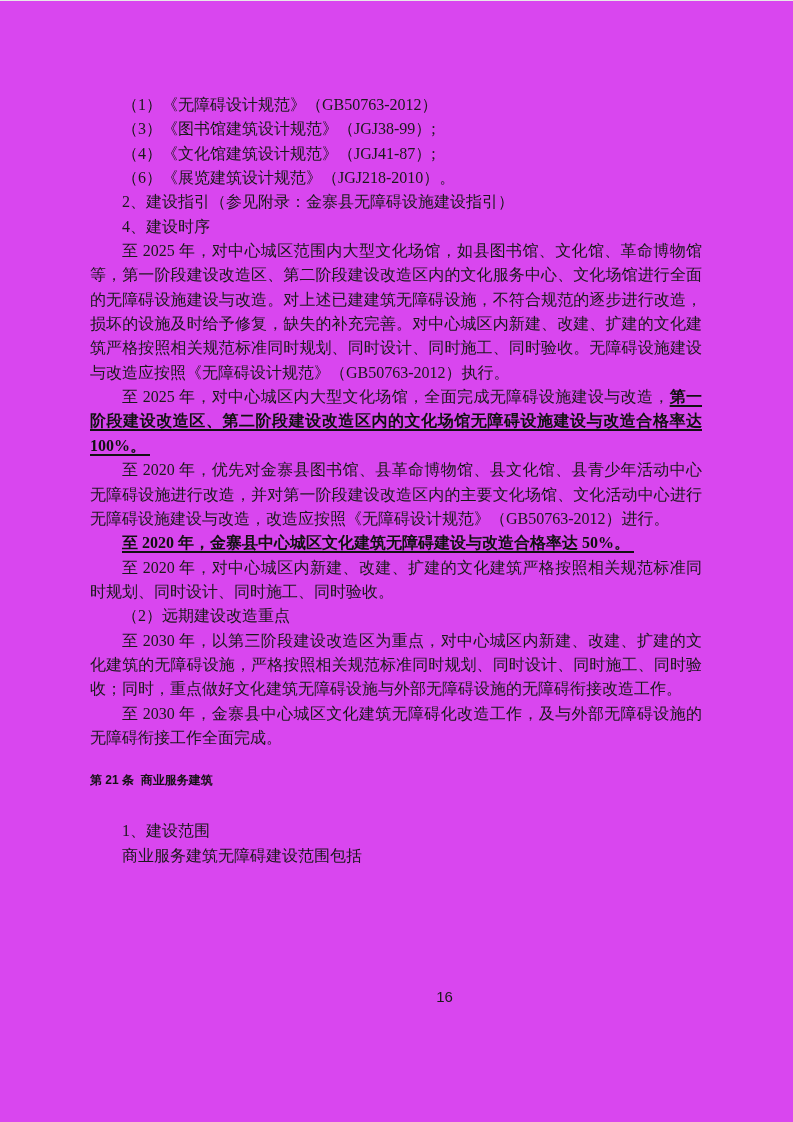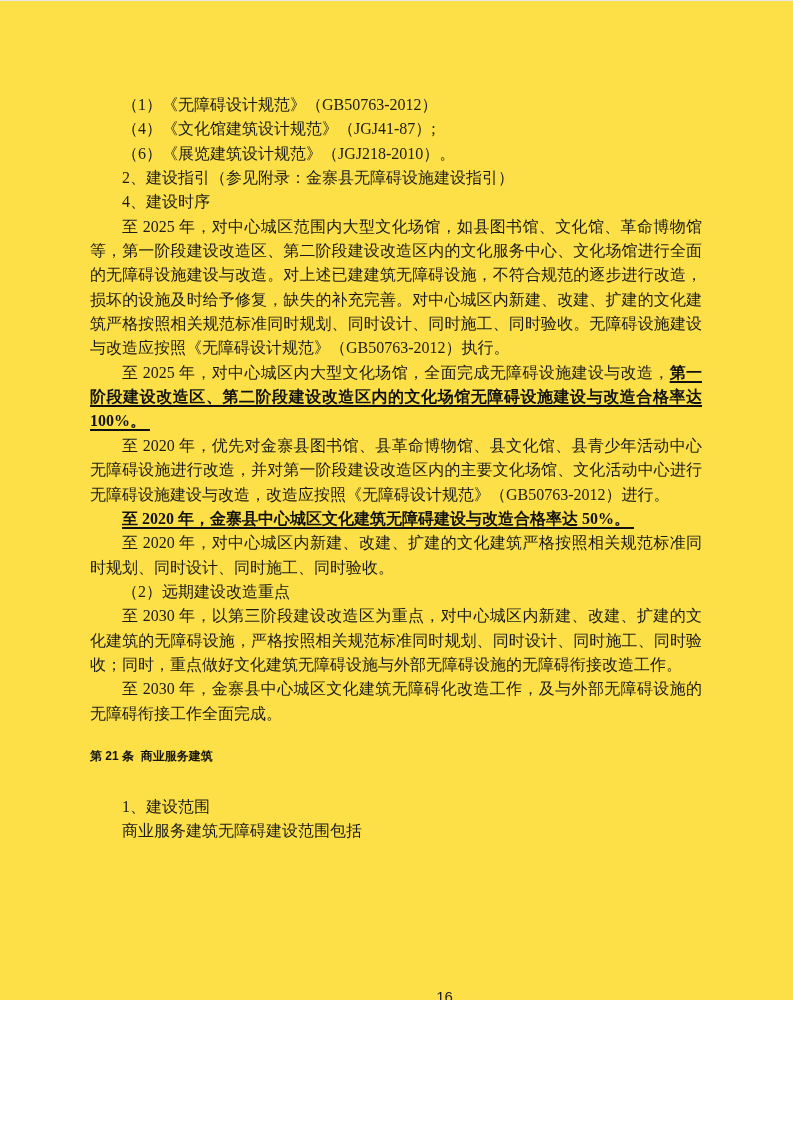--- a/index.html
+++ b/index.html
@@ -3,22 +3,22 @@
 <meta charset="utf-8">
 <style>
   html, body {
     margin: 0;
     padding: 0;
     background: #ffffff;
   }
   .page {
     position: relative;
     width: 793px;
-    height: 1000px;
-    background: #fde047;
+    height: 1122px;
+    background: #d946ef;
     color: #1a1a1a;
     font-family: "Liberation Serif", serif;
     overflow: hidden;
     border-top: 1px solid #e8e8e8;
     box-sizing: border-box;
   }
   .doc-body {
     position: absolute;
     left: 90px;
     top: 92px;
@@ -63,20 +63,21 @@
     color: #1a1a1a;
     margin-left: 48px;
   }
 </style>
 </head>
 <body>
 
 <div class="page">
   <div class="doc-body">
       <p class="line"><span>（1）《无障碍设计规范》（GB50763-2012）</span></p>
+      <p class="line"><span>（3）《图书馆建筑设计规范》（JGJ38-99）;</span></p>
       <p class="line"><span>（4）《文化馆建筑设计规范》（JGJ41-87）;</span></p>
       <p class="line"><span>（6）《展览建筑设计规范》（JGJ218-2010）。</span></p>
       <p class="line"><span>2、建设指引（参见附录：金寨县无障碍设施建设指引）</span></p>
       <p class="line"><span>4、建设时序</span></p>
       <p class="para"><span>至 2025 年，对中心城区范围内大型文化场馆，如县图书馆、文化馆、革命博物馆等，第一阶段建设改造区、第二阶段建设改造区内的文化服务中心、文化场馆进行全面的无障碍设施建设与改造。对上述已建建筑无障碍设施，不符合规范的逐步进行改造，损坏的设施及时给予修复，缺失的补充完善。对中心城区内新建、改建、扩建的文化建筑严格按照相关规范标准同时规划、同时设计、同时施工、同时验收。无障碍设施建设与改造应按照《无障碍设计规范》（GB50763-2012）执行。</span></p>
       <p class="para"><span>至 2025 年，对中心城区内大型文化场馆，全面完成无障碍设施建设与改造，</span><span class="em">第一阶段建设改造区、第二阶段建设改造区内的文化场馆无障碍设施建设与改造合格率达 100%。&nbsp;</span></p>
       <p class="para"><span>至 2020 年，优先对金寨县图书馆、县革命博物馆、县文化馆、县青少年活动中心无障碍设施进行改造，并对第一阶段建设改造区内的主要文化场馆、文化活动中心进行无障碍设施建设与改造，改造应按照《无障碍设计规范》（GB50763-2012）进行。</span></p>
       <p class="para"><span class="em">至 2020 年，金寨县中心城区文化建筑无障碍建设与改造合格率达 50%。&nbsp;</span></p>
       <p class="para"><span>至 2020 年，对中心城区内新建、改建、扩建的文化建筑严格按照相关规范标准同时规划、同时设计、同时施工、同时验收。</span></p>
       <p class="line"><span>（2）远期建设改造重点</span></p>

